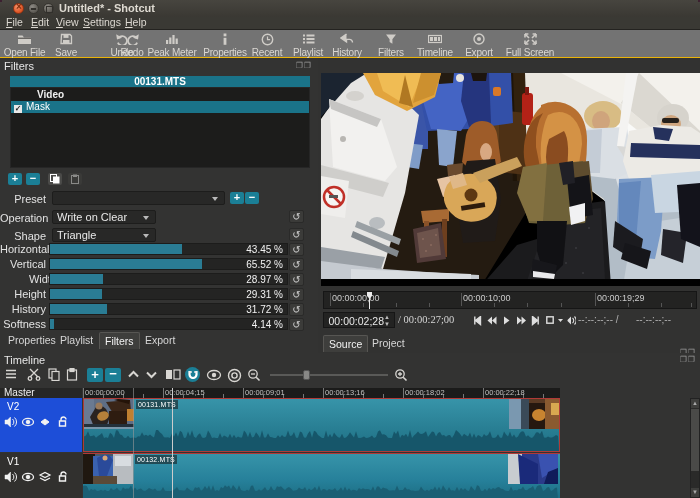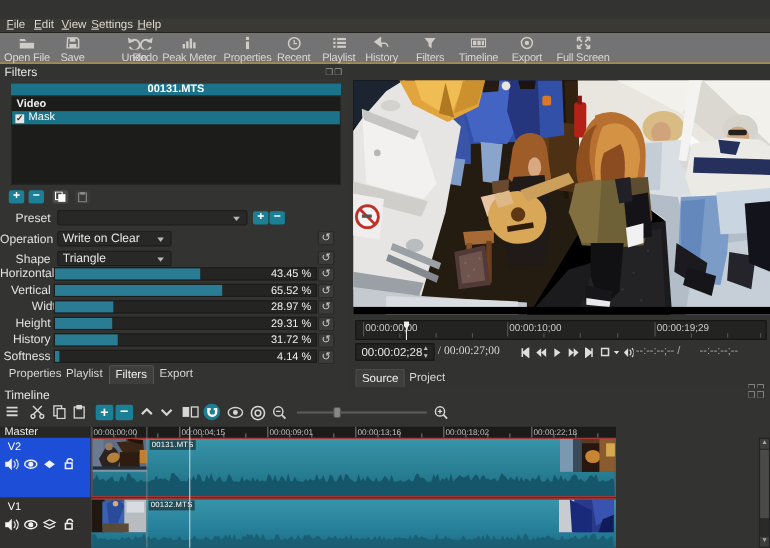--- a/index.html
+++ b/index.html
@@ -26,21 +26,21 @@
 #toolbar { left:0; top:29px; width:700px; height:29px; background:#737373; border-top:1px solid #242320; border-bottom:1px solid #eab308; }
 .tbitem { position:absolute; top:3px; text-align:center; color:#dad7d2; font-size:10px; letter-spacing:-0.2px; white-space:nowrap; }
 .tbitem .ic { display:block; height:13px; margin-bottom:1px; }
 .tbitem svg { display:inline-block; }
 
 #filters-panel { left:0; top:58px; width:316px; height:295px; background:#333332; }
 .dockhead { color:#e6e6e6; font-size:11px; }
 .dockicons { position:absolute; color:#9a9a9a; font-size:8px; letter-spacing:1px; }
 #clipname { left:10px; top:18px; width:300px; height:11px; background:#1a7389; color:#fff; font-weight:bold; font-size:10px; text-align:center; line-height:11px; }
 #filterlist { left:10px; top:29px; width:300px; height:81px; background:#1c1c1b; border:1px solid #262626; }
-#filterlist .cat { height:13px; color:#f0f0f0; font-weight:bold; font-size:10px; padding-left:4px; line-height:13px; }
+#filterlist .cat { height:13px; color:#f0f0f0; font-weight:bold; font-size:10px; padding-left:26px; line-height:13px; }
 #filterlist .sel { height:12px; background:#1a7389; color:#fff; font-size:10px; line-height:11px; }
 #filterlist .cb { display:inline-block; width:8px; height:8px; background:#e8e8e8; margin:0 4px 0 3px; position:relative; top:1px; color:#222; font-size:8px; line-height:8px; text-align:center; font-weight:bold; }
 .sqbtn { position:absolute; width:14px; height:12px; border-radius:2px; text-align:center; color:#fff; font-weight:bold; font-size:11px; line-height:11px; }
 .teal { background:#1b7f96; }
 .graybtn { background:#4a4a48; }
 .darkbtn { background:#3a3a38; color:#777; }
 .formlabel { position:absolute; color:#e2e2e2; font-size:11px; text-align:right; }
 .dd { position:absolute; background:#282827; border:1px solid #1d1d1c; border-radius:2px; color:#e8e8e8; font-size:11px; }
 .dd:after { content:""; position:absolute; right:6px; top:5px; border-left:3.5px solid transparent; border-right:3.5px solid transparent; border-top:4px solid #b9b9b9; }
 .resetbtn { position:absolute; width:15px; height:13px; background:#3b3b39; border:1px solid #2a2a29; border-radius:2px; color:#cfcfcf; font-size:10px; text-align:center; line-height:12px; }
@@ -68,20 +68,28 @@
 .trklabel { position:absolute; left:7px; top:3px; color:#fff; font-size:10px; }
 #clip2 { left:83px; top:45px; width:477px; height:54px; border:1px solid #b03a37; background:linear-gradient(#3794a9,#1d6e83); }
 #clip1 { left:83px; top:100px; width:477px; height:45px; border-top:1px solid #b03a37; background:linear-gradient(#3794a9 0%, #26809a 60%, #1d6e83 100%); }
 .cliplabel { position:absolute; left:52px; top:1px; background:rgba(20,20,20,.55); color:#fff; font-size:7px; padding:1px 2px; letter-spacing:0.2px; }
 #tl-scroll { left:690px; top:45px; width:10px; height:100px; background:#2a2a29; border:1px solid #222; }
 </style>
 </head>
 <body>
 <div id="root">
 
+  <div id="titlebar" class="abs">
+    <div class="corner abs" style="left:0;"></div>
+    <div class="corner abs" style="right:0;"></div>
+    <div id="btn-close" class="winbtn abs"></div>
+    <div id="btn-min" class="winbtn abs"></div>
+    <div id="btn-max" class="winbtn abs"></div>
+    <div id="title-text" class="abs">Untitled* - Shotcut</div>
+  </div>
 
   <div id="menubar" class="abs">
     <span style="left:6px"><u>F</u>ile</span>
     <span style="left:31px"><u>E</u>dit</span>
     <span style="left:56px"><u>V</u>iew</span>
     <span style="left:83px"><u>S</u>ettings</span>
     <span style="left:125px"><u>H</u>elp</span>
   </div>
 
   <div id="toolbar" class="abs">

